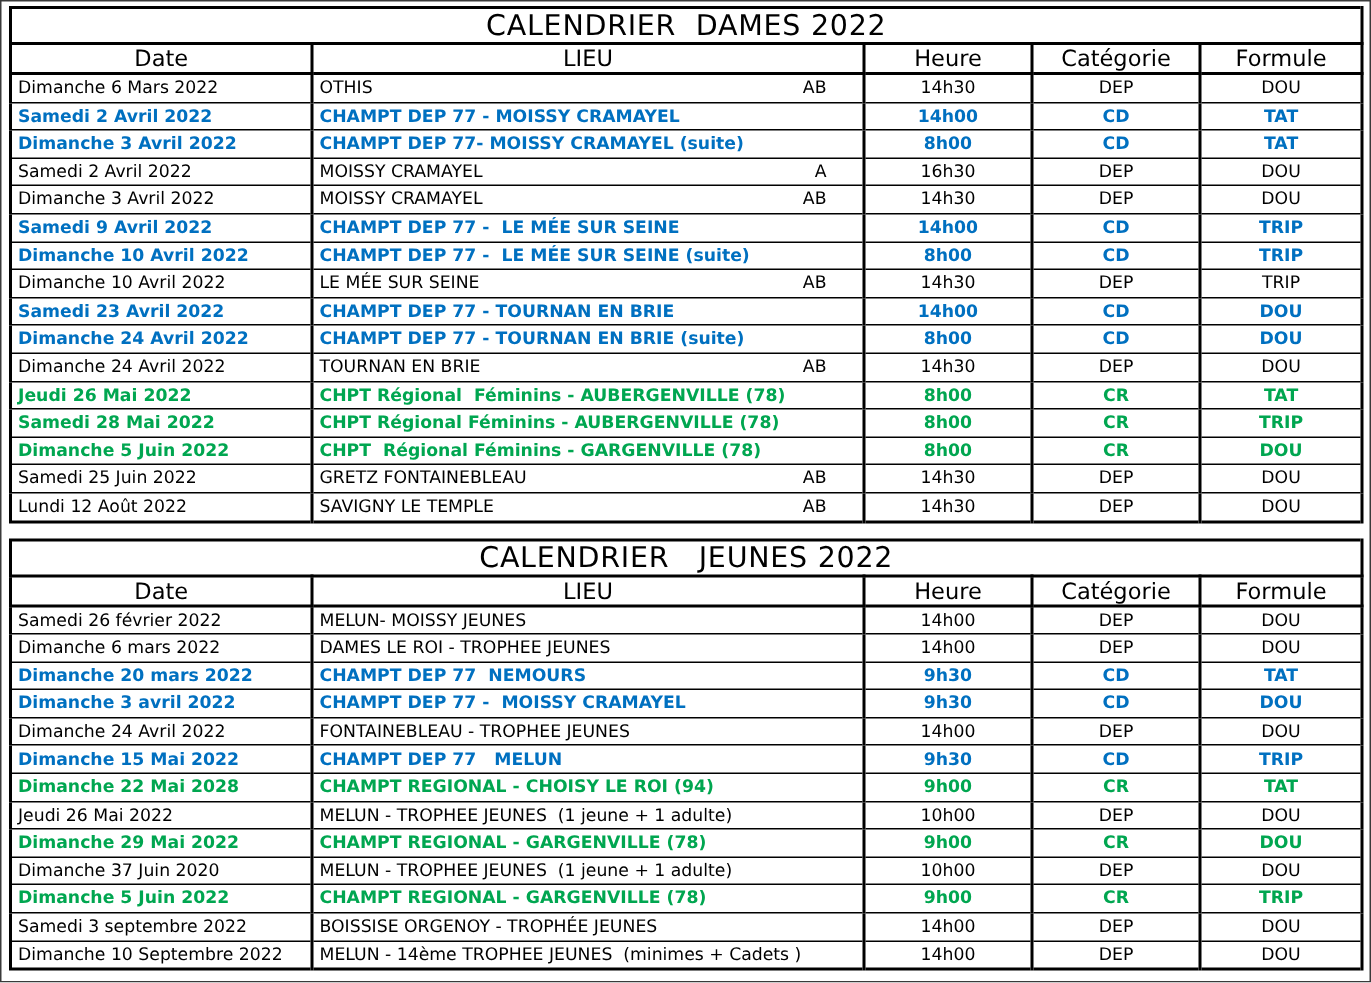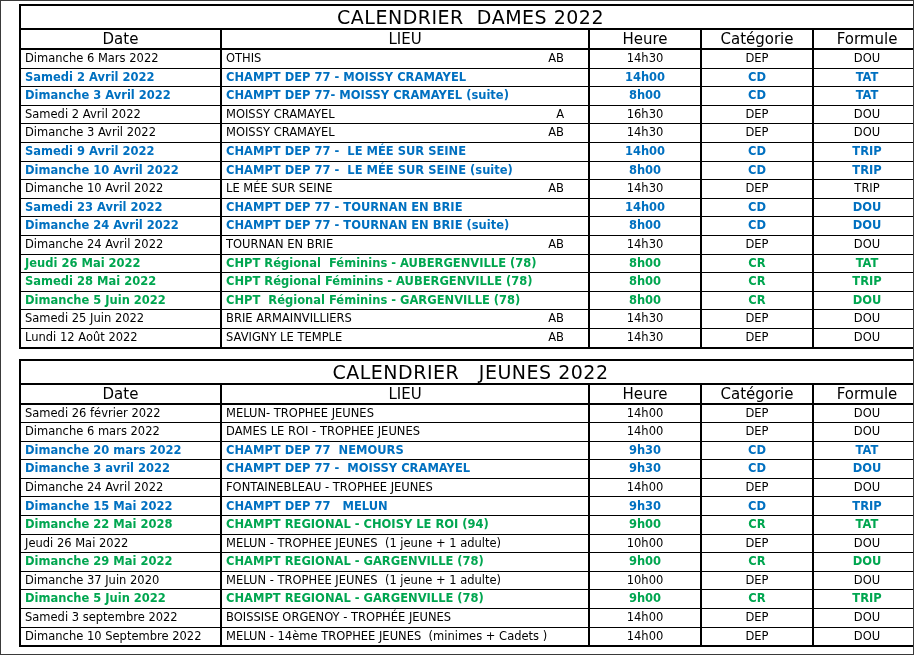--- a/index.html
+++ b/index.html
@@ -1,20 +1,20 @@
 <!DOCTYPE html>
 <html style="--blue: #0070C0; --green: #00A650;"><head>
 <meta charset="utf-8">
 <style>
   html, body { margin:0; padding:0; background:#ffffff; }
   body { font-family:"DejaVu Sans","Liberation Sans",sans-serif; color:#000; }
   .page {
     width:914px; height:655px; box-sizing:border-box;
     border:1px solid #3a3a3a; background:#fff;
-    padding:3px 5px 0 18px; overflow:hidden;
+    padding:3px 5px 0 5px; overflow:hidden;
   }
   table.cal-table {
     border-collapse:collapse; table-layout:fixed;
     width:901px; border:2px solid #000;
   }
   table.cal-table + table.cal-table { margin-top:10px; }
   .cal-table th, .cal-table td {
     border:1px solid #000;
     border-left-width:2px; border-right-width:2px;
     padding:0 4px; overflow:hidden; vertical-align:middle;
@@ -230,21 +230,21 @@
             </div>
           </td>
           <td class="td-center">8h00</td>
           <td class="td-center">CR</td>
           <td class="td-center">DOU</td>
         </tr>
         <tr class="row-black">
           <td class="td-date">Samedi 25 Juin 2022</td>
           <td class="td-lieu">
             <div class="cellwrap">
-              <span class="lieu-text">BRIE ARMAINVILLIERS</span>
+              <span class="lieu-text">GRETZ FONTAINEBLEAU</span>
               <span class="lieu-tag">AB</span>
             </div>
           </td>
           <td class="td-center">14h30</td>
           <td class="td-center">DEP</td>
           <td class="td-center">DOU</td>
         </tr>
         <tr class="row-black">
           <td class="td-date">Lundi 12 Août 2022</td>
           <td class="td-lieu">
@@ -278,21 +278,21 @@
         <th>Heure</th>
         <th>Catégorie</th>
         <th>Formule</th>
       </tr>
     </thead>
     <tbody>
         <tr class="row-black">
           <td class="td-date">Samedi 26 février 2022</td>
           <td class="td-lieu">
             <div class="cellwrap">
-              <span class="lieu-text">MELUN- TROPHEE JEUNES</span>
+              <span class="lieu-text">MELUN- MOISSY JEUNES</span>
               <span class="lieu-tag"></span>
             </div>
           </td>
           <td class="td-center">14h00</td>
           <td class="td-center">DEP</td>
           <td class="td-center">DOU</td>
         </tr>
         <tr class="row-black">
           <td class="td-date">Dimanche 6 mars 2022</td>
           <td class="td-lieu">

